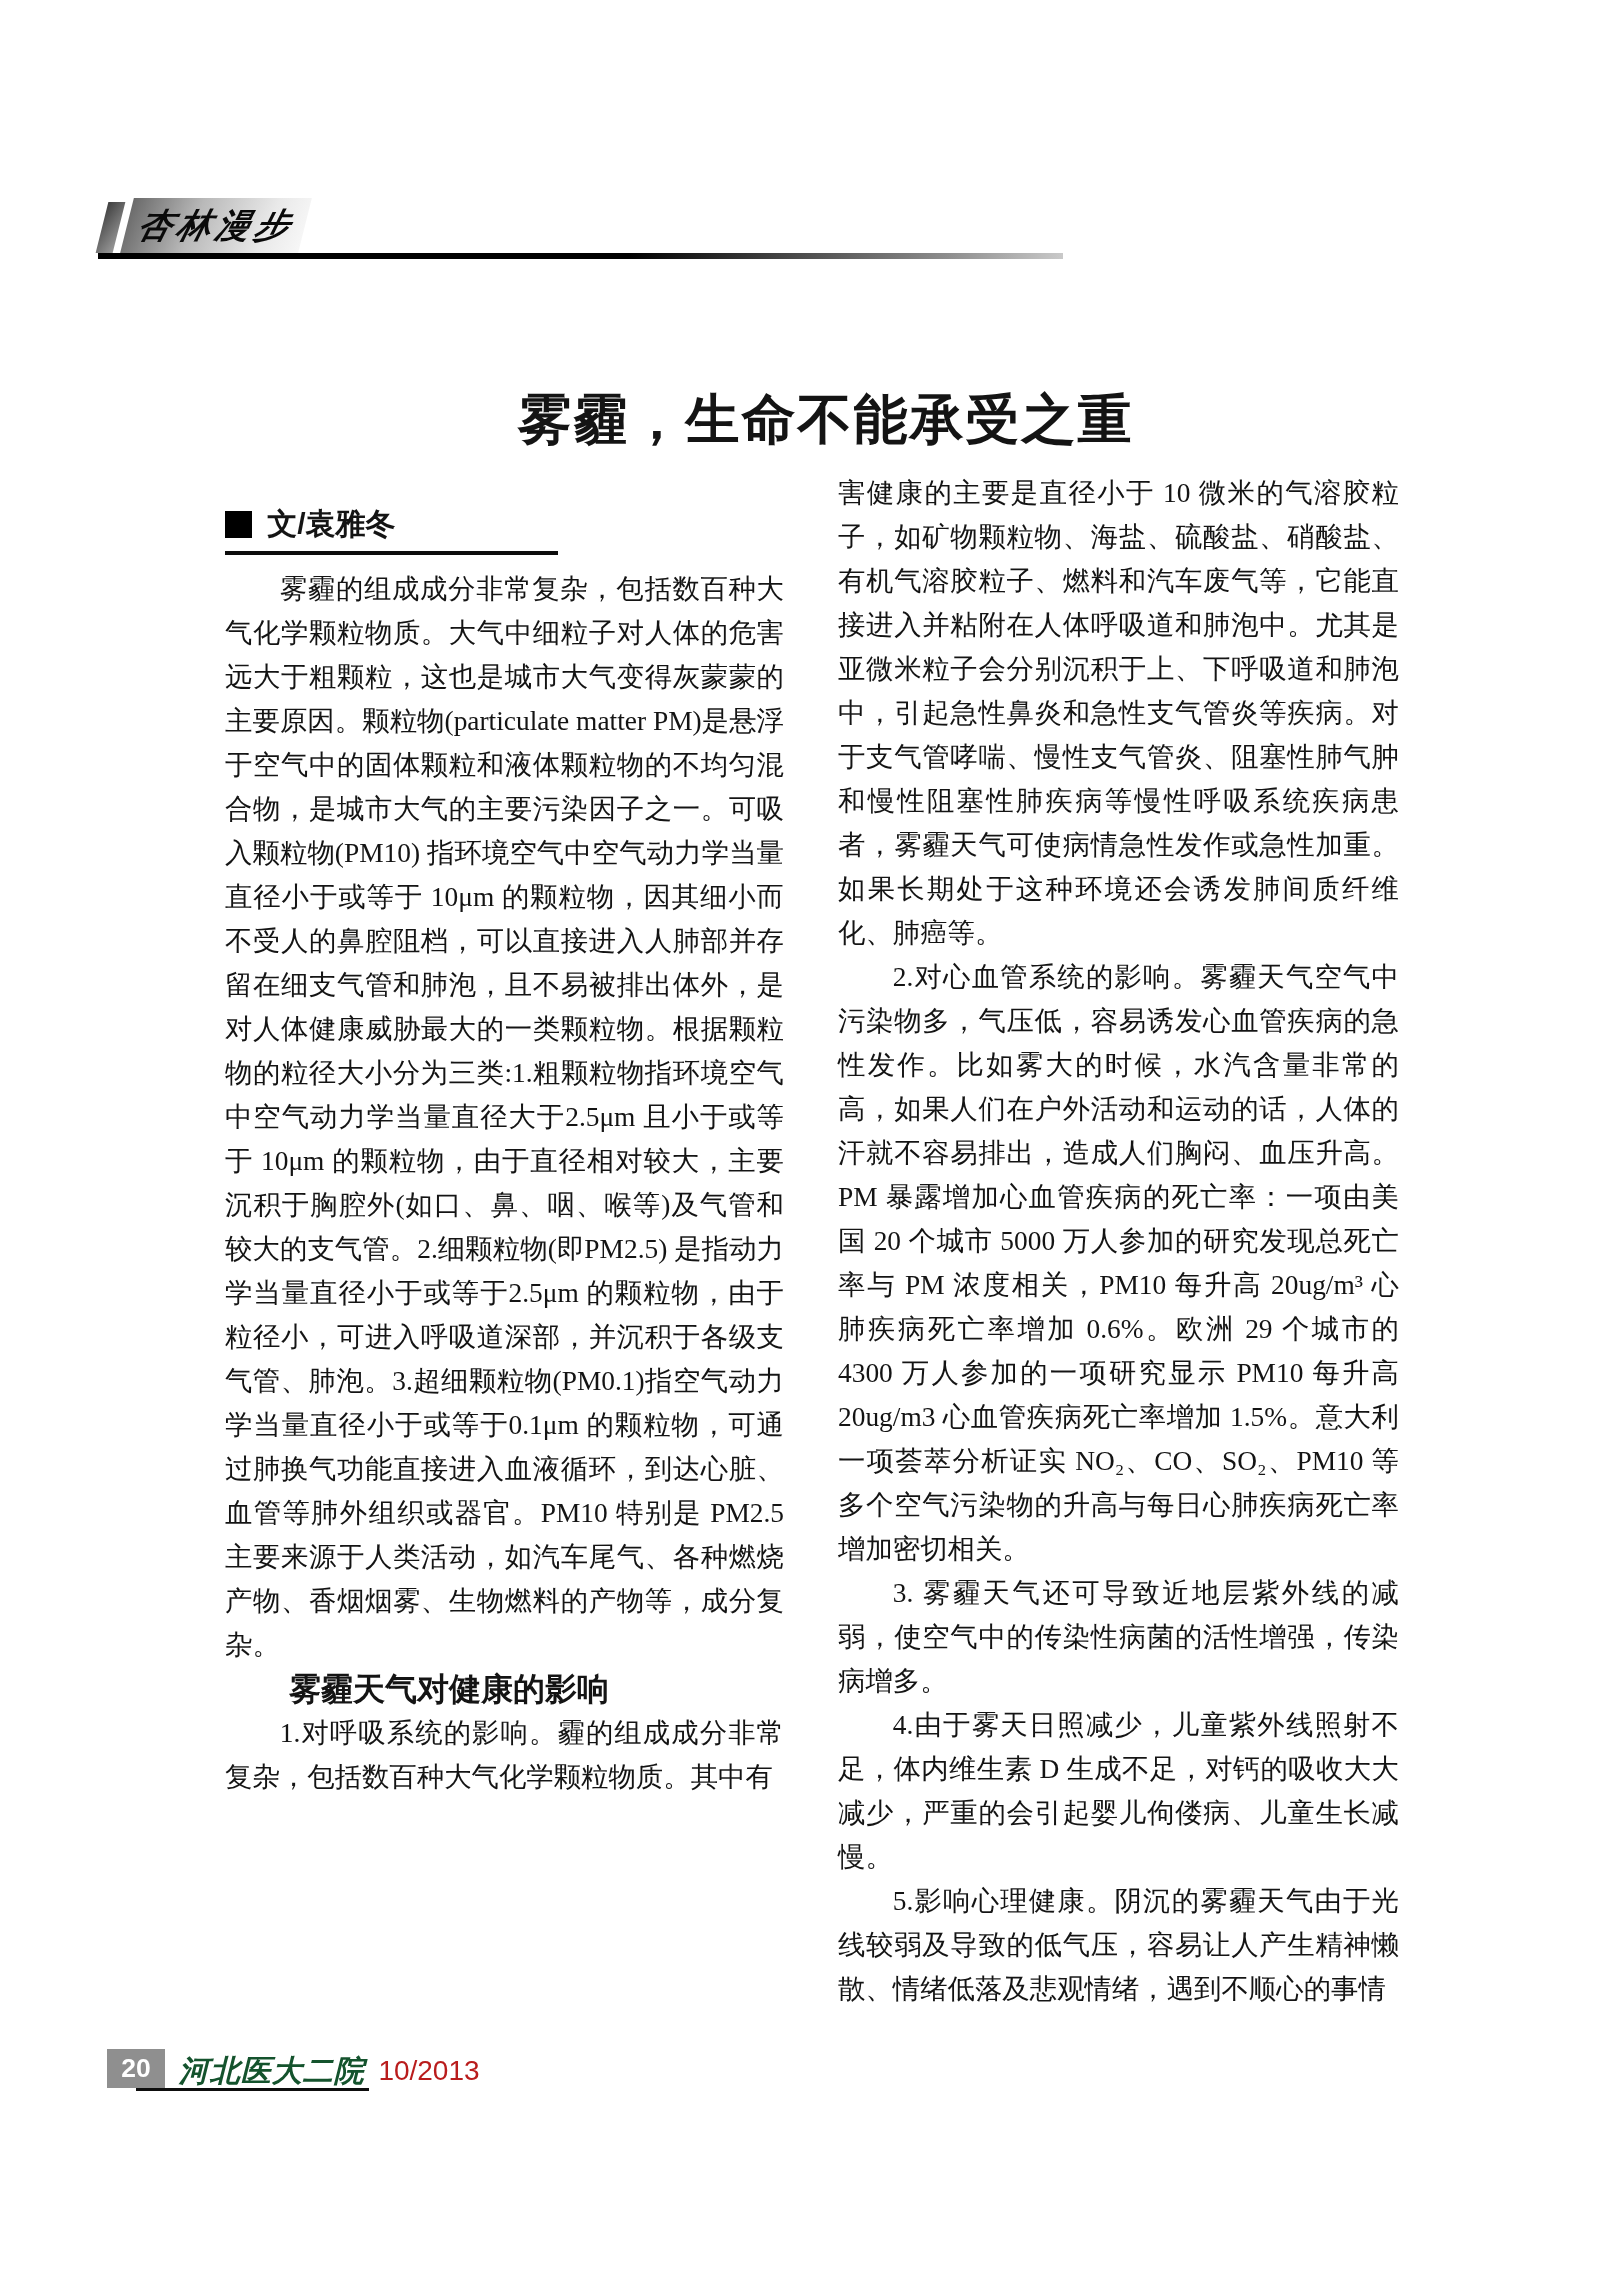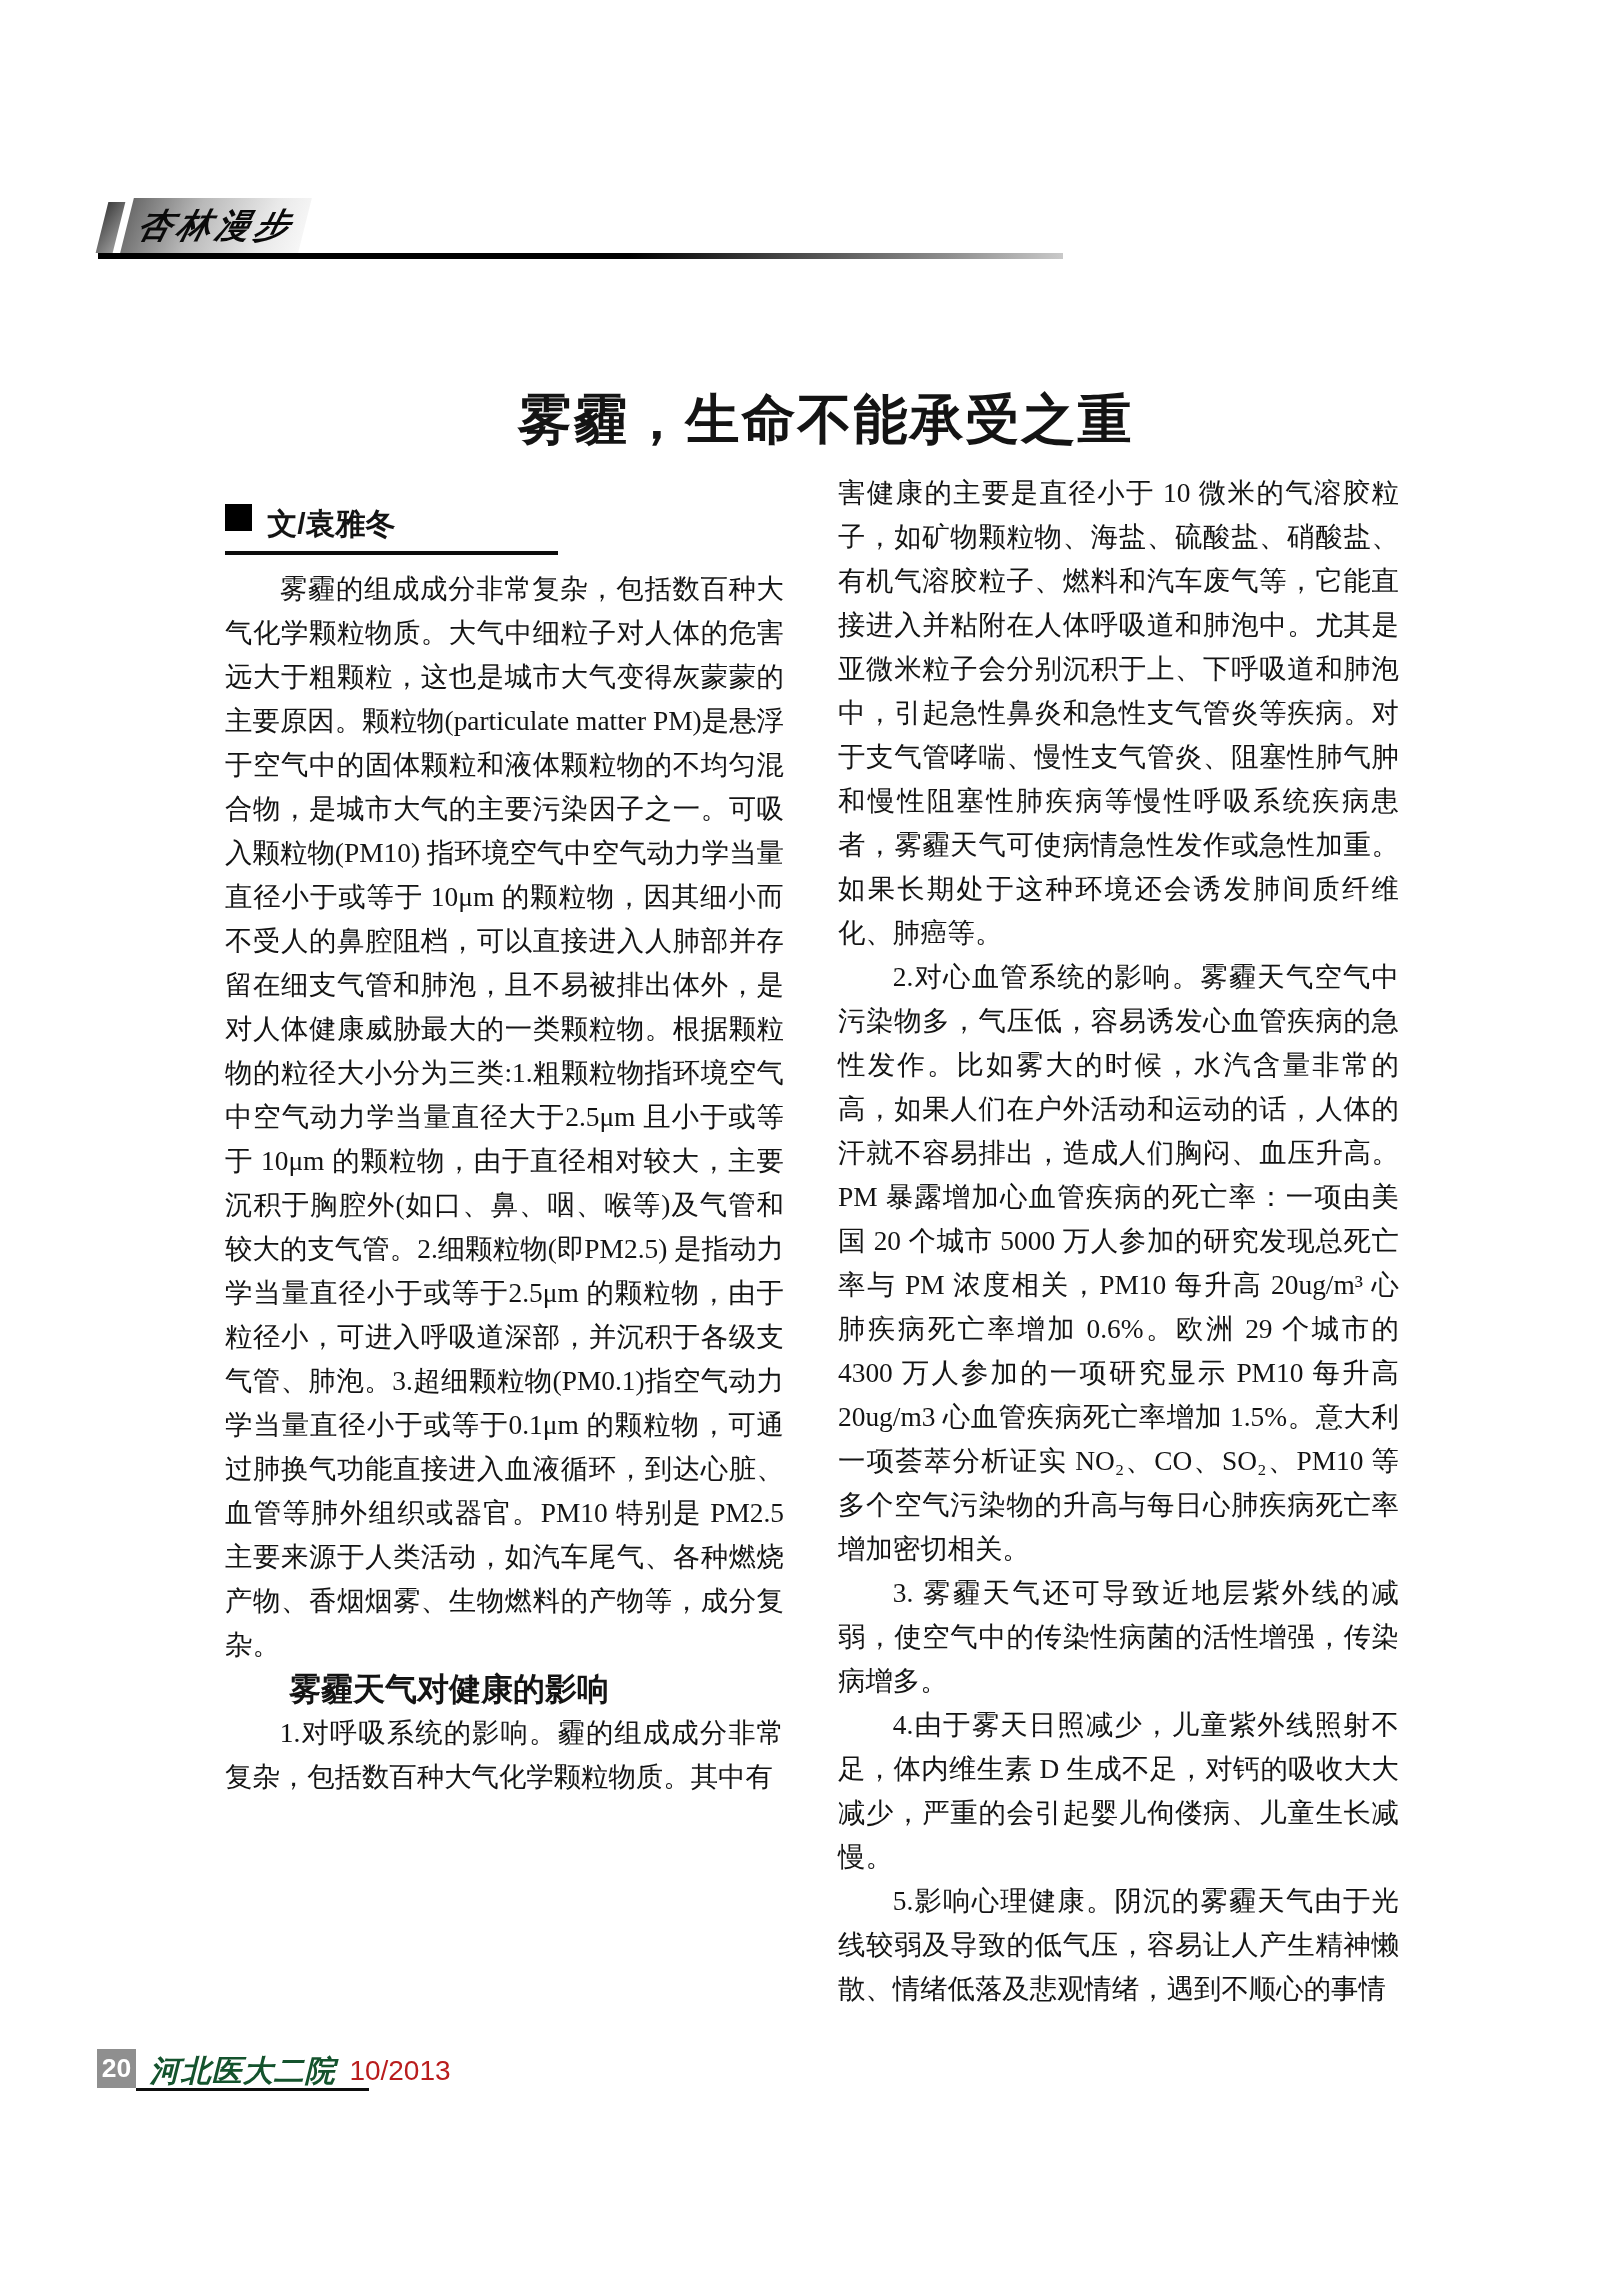--- a/index.html
+++ b/index.html
@@ -34,21 +34,21 @@
     background:linear-gradient(to right,#000 0%,#000 55%,#8d8d8d 88%,#c9c9c9 100%);
   }
   
   .title{
     position:absolute;left:225px;top:369px;width:1171px;
     text-align:center;font-size:54px;font-weight:bold;
     letter-spacing:2px;white-space:nowrap;
   }
   .byline{
     position:absolute;left:225px;top:504px;
-    display:flex;gap:15.7px;
+    display:flex;align-items:center;gap:15.7px;
     font-family:"Liberation Sans","DejaVu Sans",sans-serif;
     font-weight:bold;font-size:30px;
   }
   .byline-square{
     width:26.5px;height:26.5px;background:#000;display:inline-block;flex:0 0 auto;
   }
   .byline-rule{
     position:absolute;left:225px;top:551px;width:333px;height:3.9px;background:#0d0d0d;
   }
   
@@ -65,24 +65,24 @@
     font-family:"Liberation Sans","DejaVu Sans",sans-serif;
     font-weight:bold;font-size:32px;
     text-indent:2em;margin:0;
   }
   
   .footer{
     position:absolute;left:97px;top:2049px;height:45px;
     display:flex;align-items:flex-start;
   }
   .page-num-box{
-    width:39px;height:39px;background:#8f8f8f;
+    width:58px;height:39px;background:#8f8f8f;
     display:flex;align-items:center;justify-content:center;
     font-family:"Liberation Sans","DejaVu Sans",sans-serif;
-    font-weight:bold;font-size:26.5px;color:#ffffff;flex:0 0 auto;
+    font-weight:bold;font-size:26.5px;color:#ffffff;flex:0 0 auto;margin-left:10px;
   }
   .journal-name{
     font-weight:bold;font-style:italic;font-size:30px;
     letter-spacing:1px;color:#14532d;
     margin-left:13.7px;margin-top:2px;white-space:nowrap;
   }
   .issue{
     font-family:"Liberation Sans","DejaVu Sans",sans-serif;
     font-size:28px;color:#b91c1c;
     margin-left:13.7px;margin-top:5.9px;white-space:nowrap;

